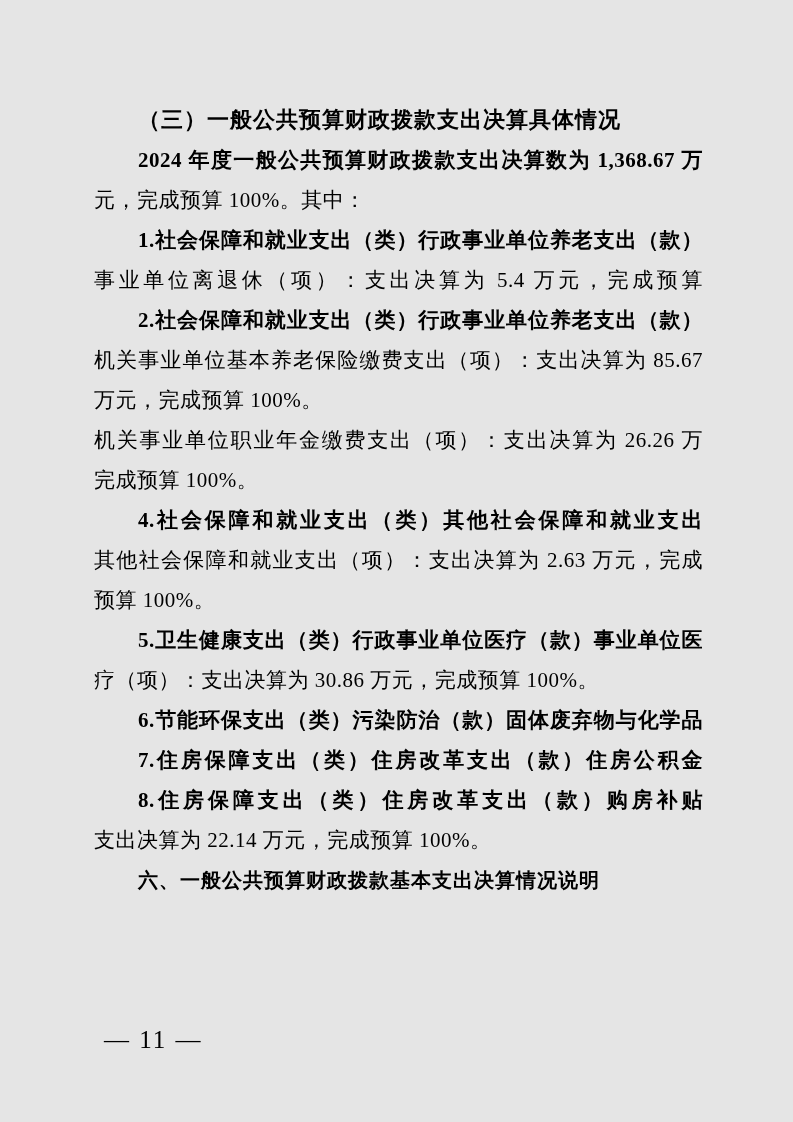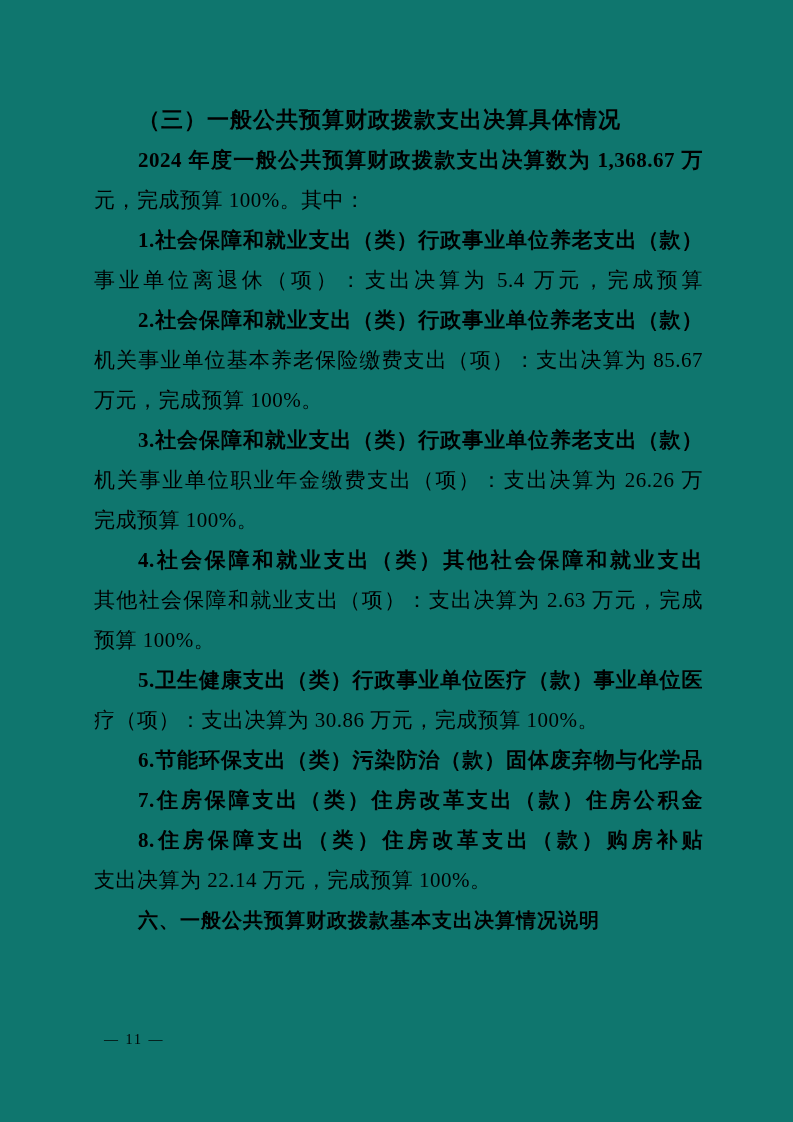--- a/index.html
+++ b/index.html
@@ -6,21 +6,21 @@
   body {
     width: 793px; height: 1122px;
     background: #ffffff;
     color: #000000;
     font-family: "Liberation Serif", "DejaVu Serif", serif;
     overflow: hidden;
   }
   .page {
     position: relative;
     width: 793px; height: 1122px;
-    background: #0f766e;
+    background: #e5e5e5;
   }
   .content {
     position: absolute;
     left: 94px; top: 100px;
     width: 609px;
   }
   .ln {
     font-size: 21px;
     line-height: 40px;
     height: 40px;
@@ -40,21 +40,21 @@
   }
   .h6 {
     font-weight: 700;
     font-size: 20px;
     letter-spacing: 1px;
     font-family: "Liberation Sans", "DejaVu Sans", sans-serif;
   }
   .pagenum {
     position: absolute;
     left: 104px; top: 1020px;
-    font-size: 14px;
+    font-size: 25px;
     line-height: 40px;
     letter-spacing: 2px;
     font-family: "Liberation Serif", "DejaVu Serif", serif;
   }
 </style>
 </head>
 <body>
 
 <div class="page">
   <div class="content">
@@ -64,21 +64,20 @@
     <div class="ln ind j">2024 年度一般公共预算财政拨款支出决算数为 1,368.67 万</div>
     <div class="ln">元，完成预算 100%。其中：</div>
 
     <div class="ln ind j">1.社会保障和就业支出（类）行政事业单位养老支出（款）</div>
     <div class="ln j">事业单位离退休（项）：支出决算为 5.4 万元，完成预算 100%。</div>
 
     <div class="ln ind j">2.社会保障和就业支出（类）行政事业单位养老支出（款）</div>
     <div class="ln j">机关事业单位基本养老保险缴费支出（项）：支出决算为 85.67</div>
     <div class="ln">万元，完成预算 100%。</div>
 
-    <div class="ln ind j">3.社会保障和就业支出（类）行政事业单位养老支出（款）</div>
     <div class="ln j">机关事业单位职业年金缴费支出（项）：支出决算为 26.26 万元，</div>
     <div class="ln">完成预算 100%。</div>
 
     <div class="ln ind j">4.社会保障和就业支出（类）其他社会保障和就业支出（款）</div>
     <div class="ln j">其他社会保障和就业支出（项）：支出决算为 2.63 万元，完成</div>
     <div class="ln">预算 100%。</div>
 
     <div class="ln ind j">5.卫生健康支出（类）行政事业单位医疗（款）事业单位医</div>
     <div class="ln">疗（项）：支出决算为 30.86 万元，完成预算 100%。</div>
 

